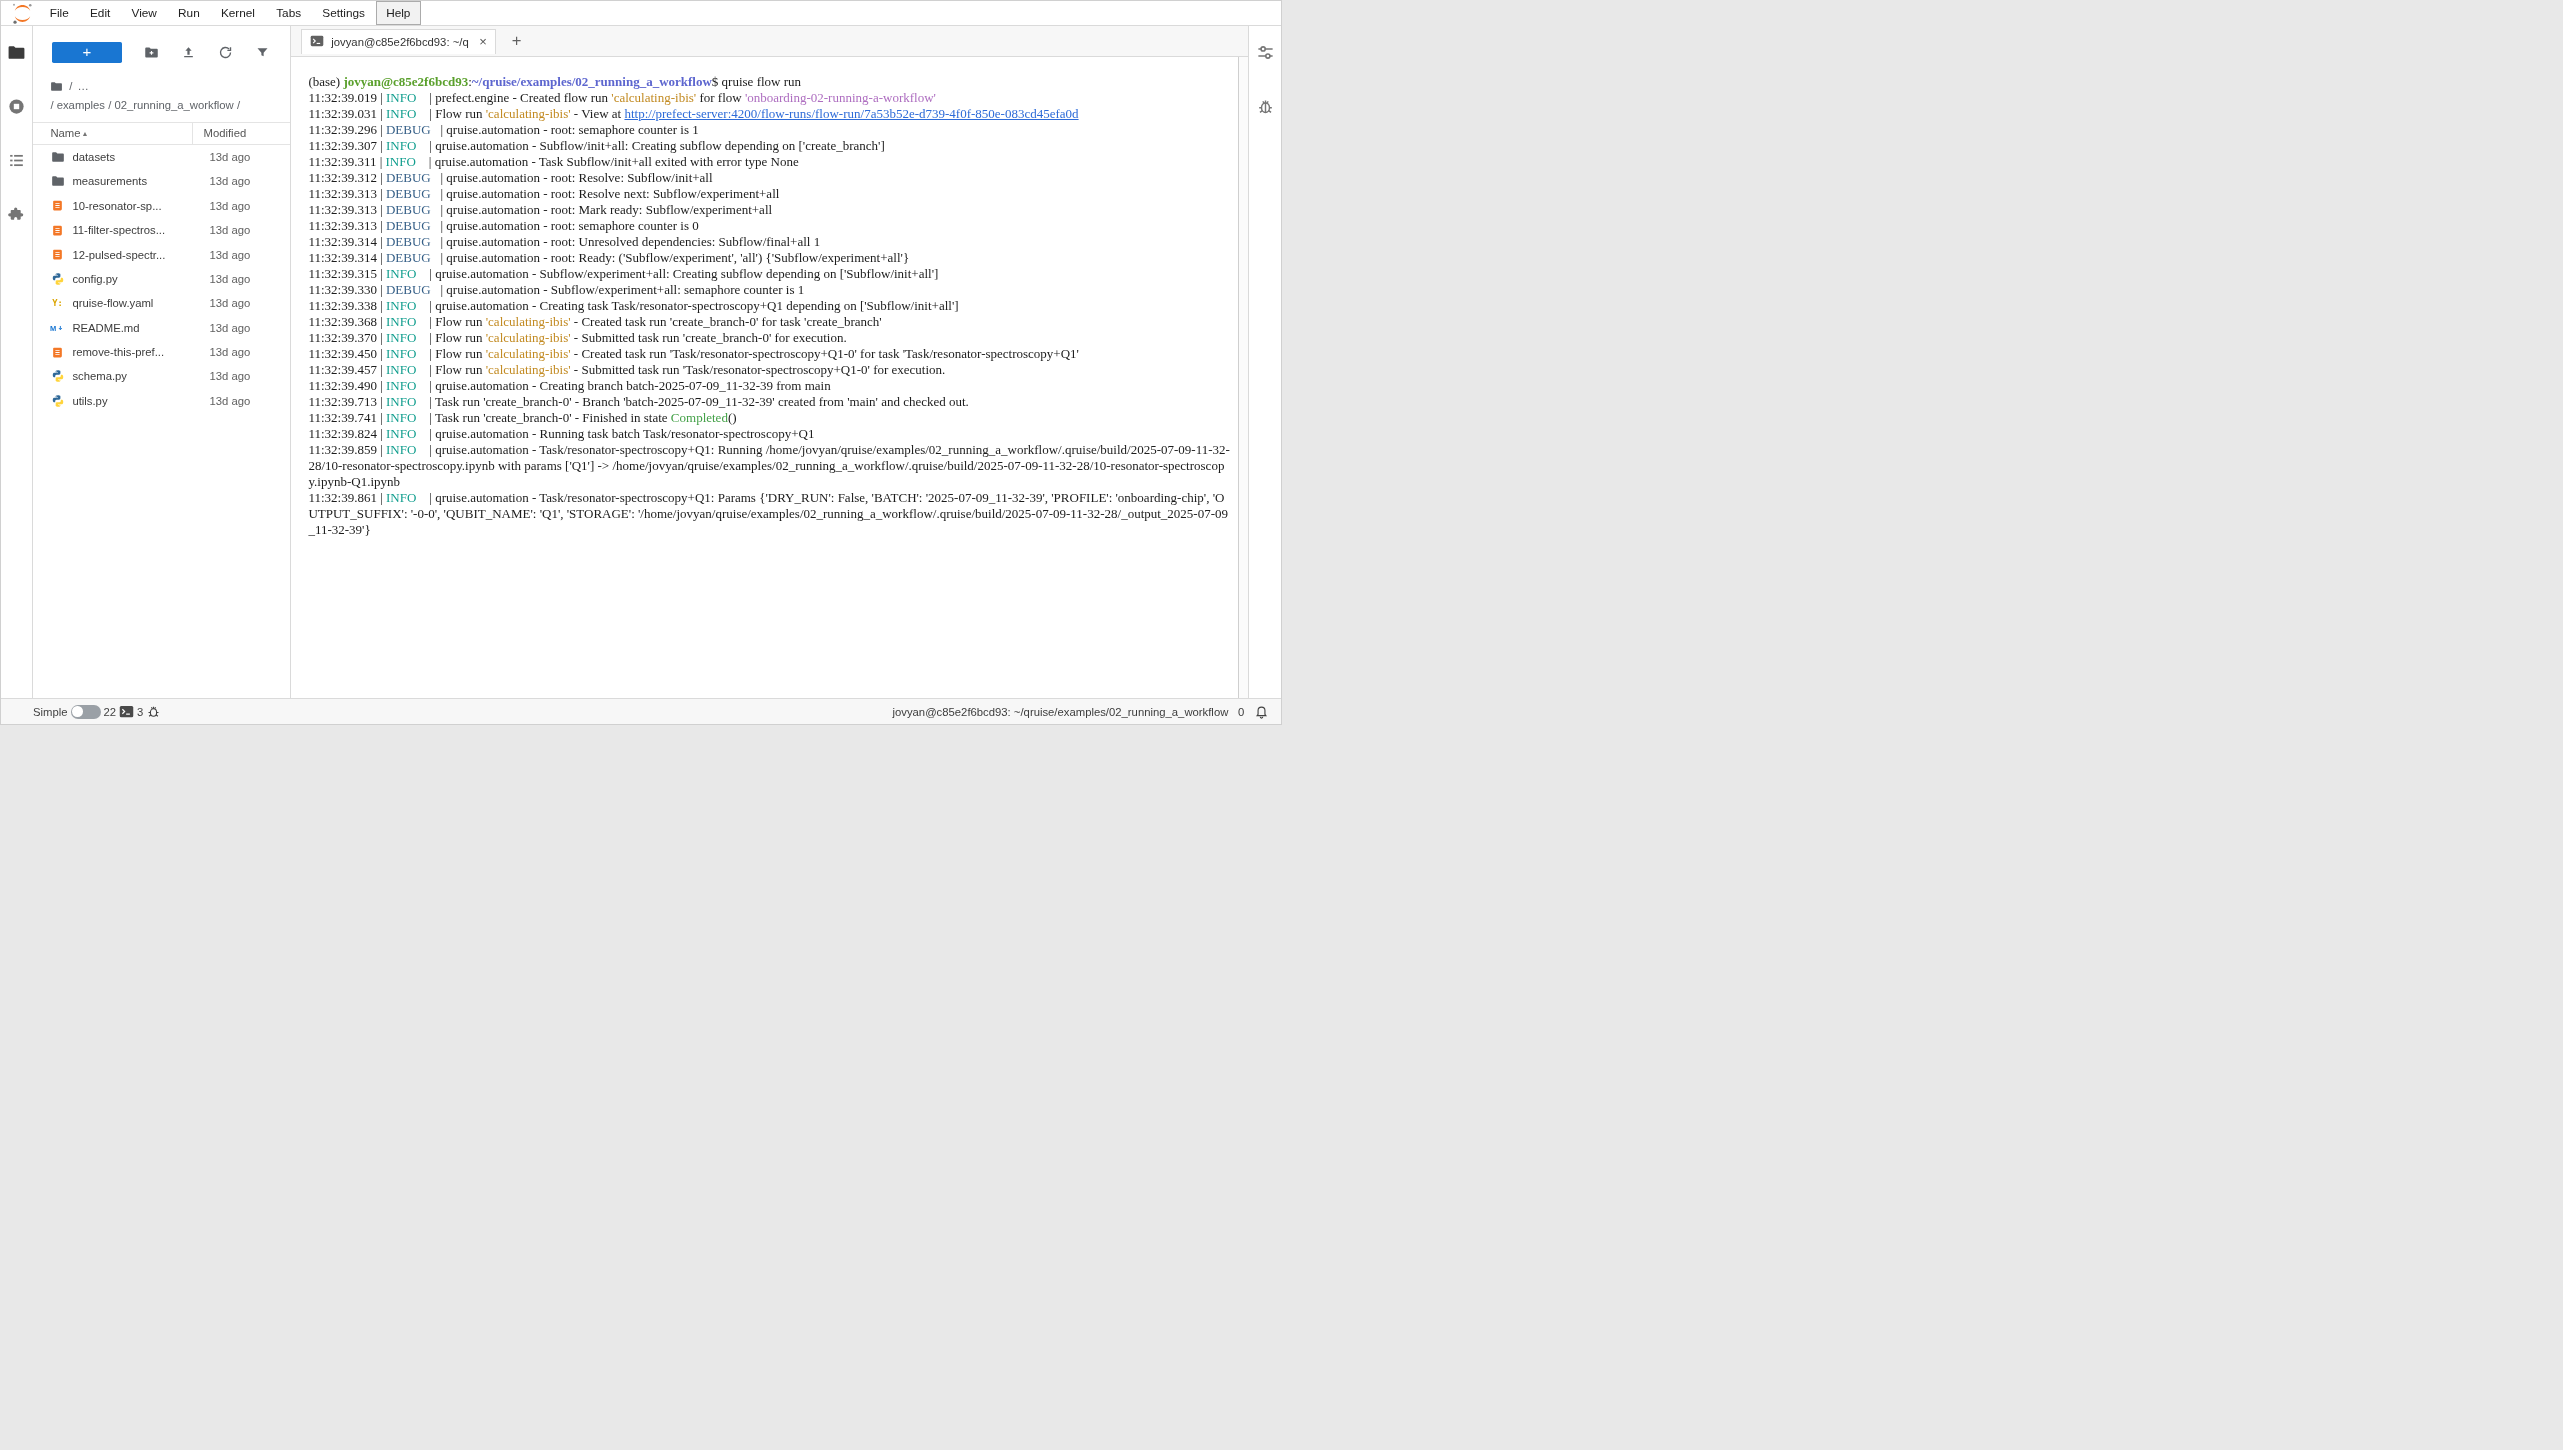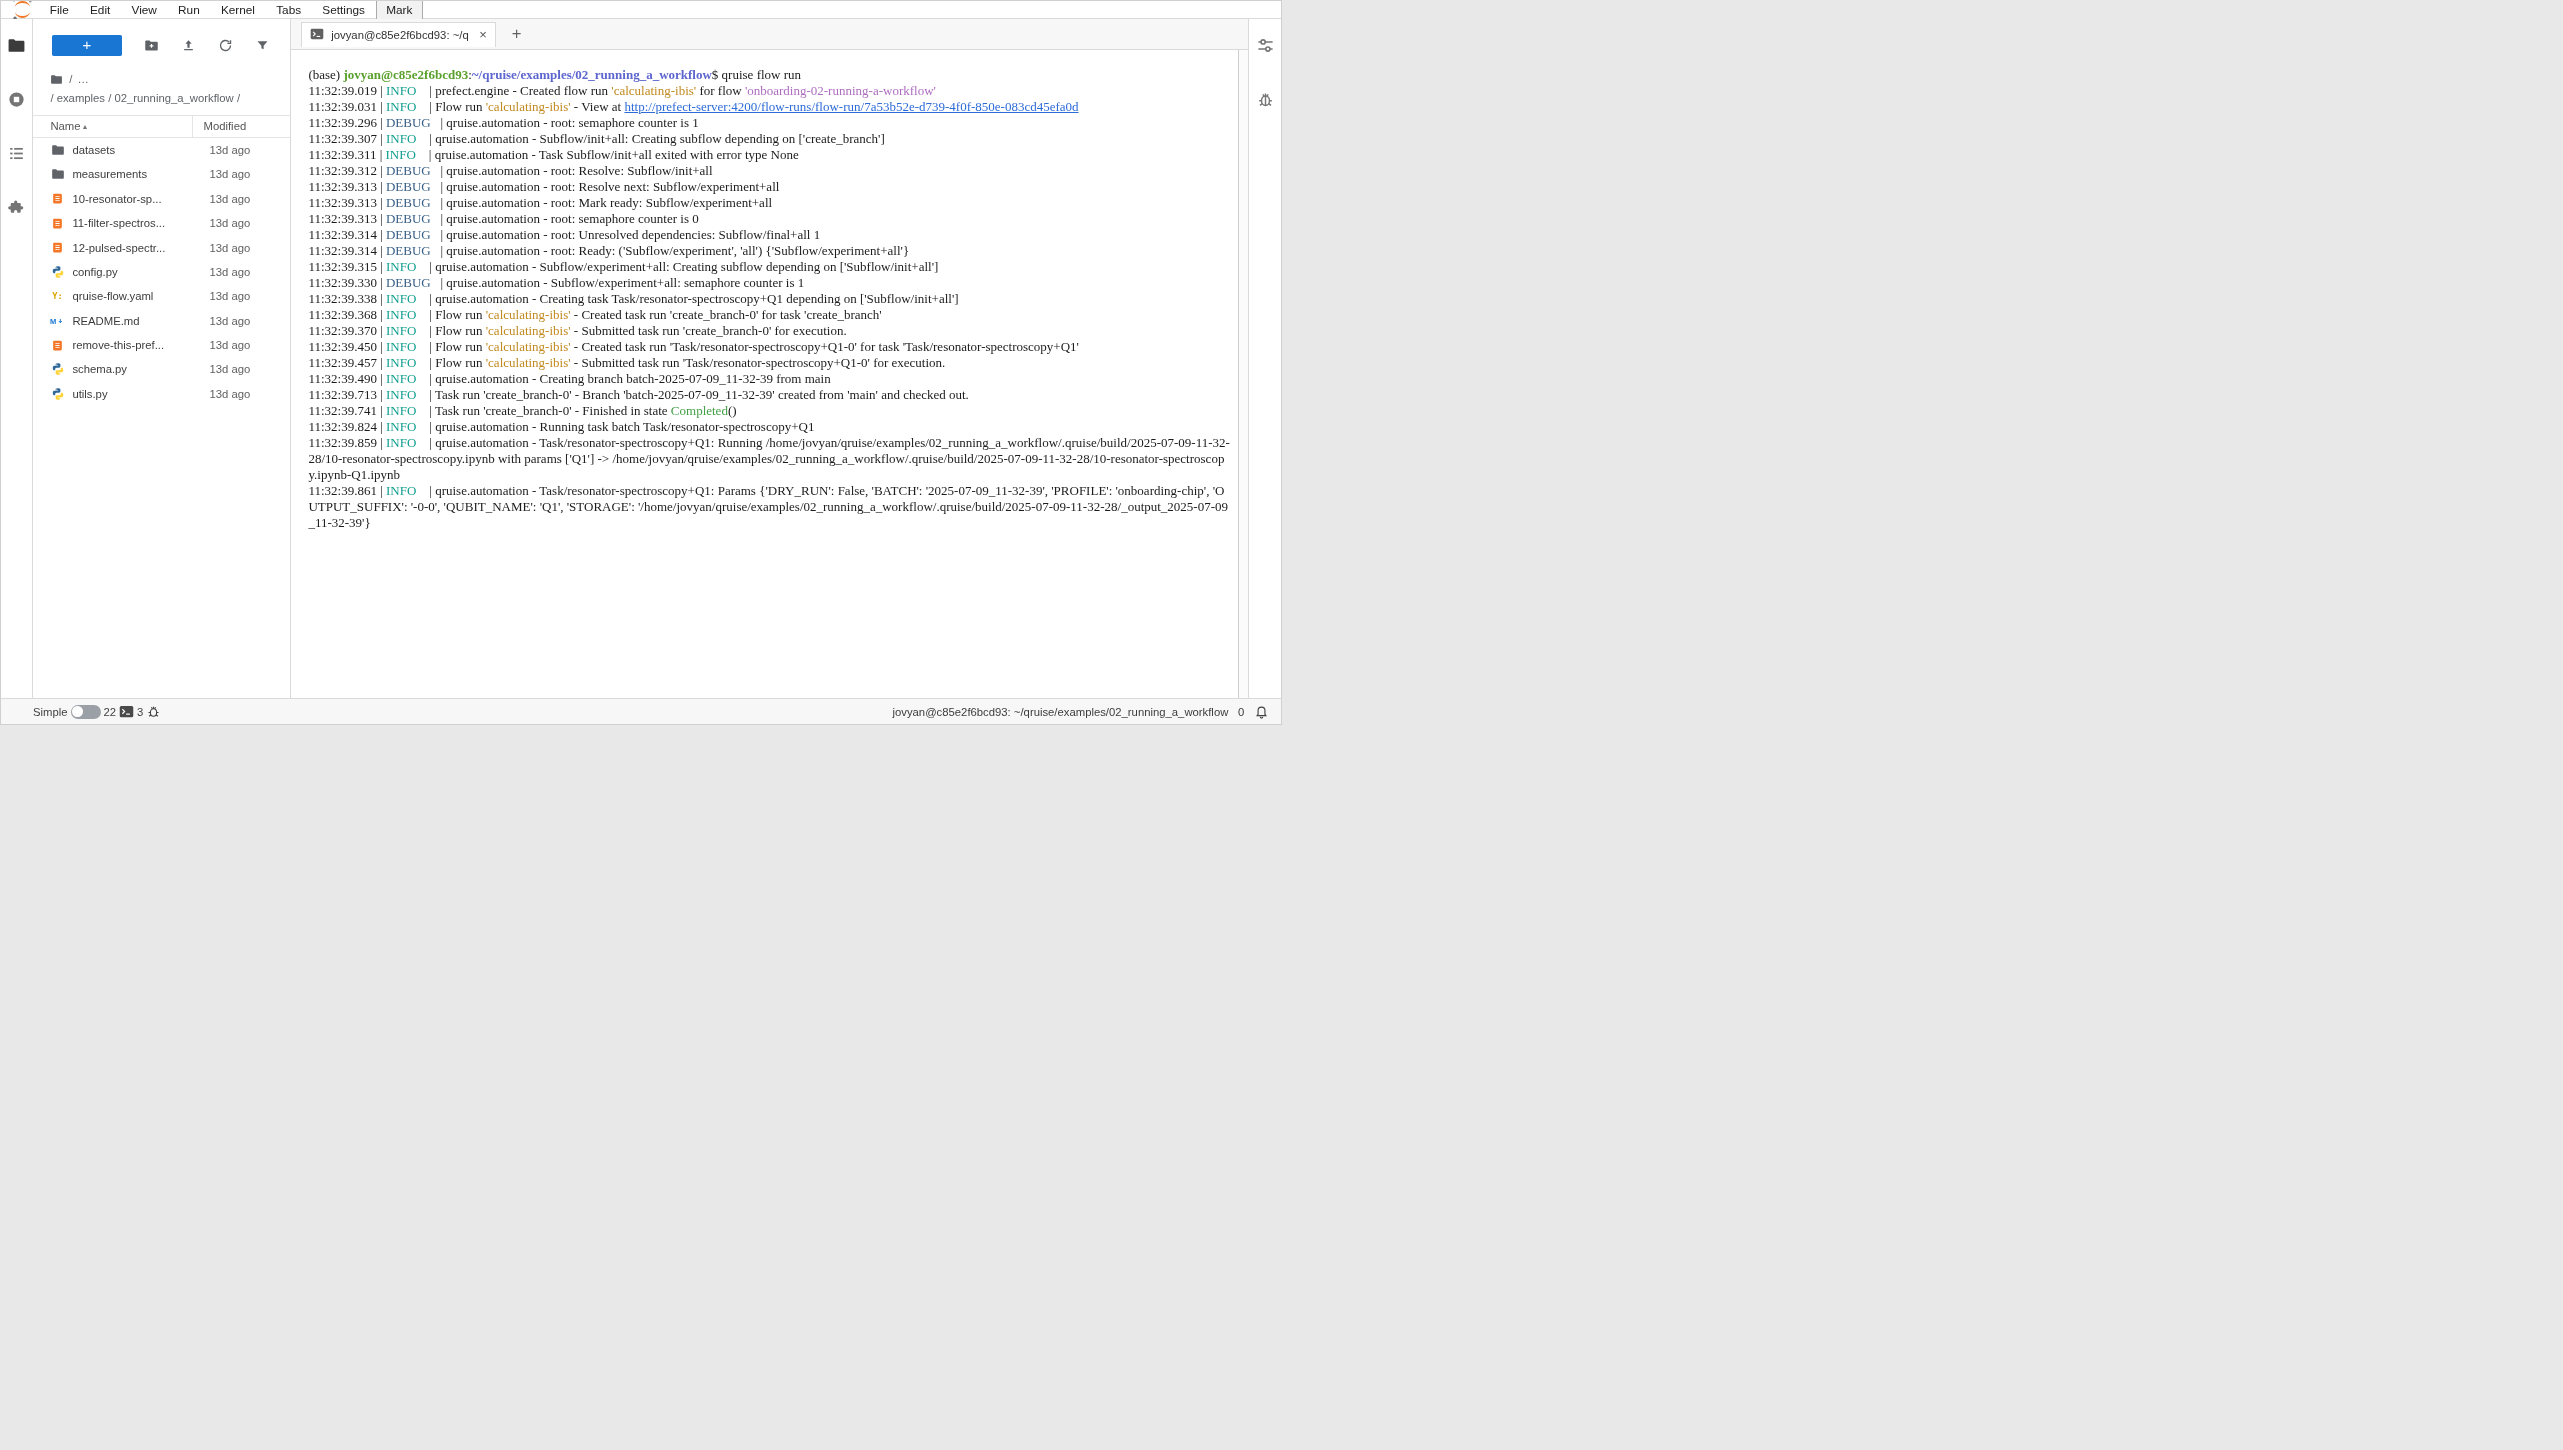--- a/index.html
+++ b/index.html
@@ -1,20 +1,20 @@
 <!DOCTYPE html>
 <html style="--accent_blue: #1976d2; --jupyter_orange: #f37726; --term_default: #1c1c1c; --term_info: #119e8e; --term_debug: #355f87; --term_user: #5aa02c; --term_path: #5d66cf; --term_url: #2d6bd8; --term_name: #c28a21; --term_flow: #ae6ec0; --term_ok: #43a047;font-size:14px"><head>
 <meta charset="utf-8">
 <style>
   *{box-sizing:border-box;margin:0;padding:0}
   html,body{background:#e8e8e8}
   body{font-family:"Liberation Sans",sans-serif}
   .app{width:1282px;height:725px;background:#fff;display:flex;flex-direction:column;overflow:hidden;position:relative;border:0.9px solid #d0d0d0}
   
-  .menubar{height:18px;display:flex;align-items:center;border-bottom:0.9px solid #dadada;background:#fff;flex:0 0 auto;padding-left:5.2px}
+  .menubar{height:25px;display:flex;align-items:center;border-bottom:0.9px solid #dadada;background:#fff;flex:0 0 auto;padding-left:5.2px}
   .logo{width:33px;display:flex;justify-content:center;align-items:center}
   .menu-items{display:flex;align-items:center;height:100%}
   .menu-item{padding:4.4px 9.6px;font-size:11.8px;color:#212121;cursor:default;border:0.9px solid transparent}
   .menu-item.active{background:#f2f2f2;border:0.9px solid #ababab}
   
   .bodyrow{flex:1;display:flex;min-height:0}
   .activity{width:32px;border-right:0.9px solid #dadada;display:flex;flex-direction:column;align-items:center;padding-top:17.4px;gap:35px;background:#fff;flex:0 0 auto}
   .act-btn{width:19px;height:19px;color:#757575;background:none;border:none;padding:0;cursor:pointer}
   .act-btn.active{color:#3b3b3b}
   .act-btn svg{width:19px;height:19px;display:block}
@@ -83,21 +83,21 @@
       </svg>
     </span>
     <nav class="menu-items" id="menu-items">
         <div class="menu-item">File</div>
         <div class="menu-item">Edit</div>
         <div class="menu-item">View</div>
         <div class="menu-item">Run</div>
         <div class="menu-item">Kernel</div>
         <div class="menu-item">Tabs</div>
         <div class="menu-item">Settings</div>
-        <div class="menu-item active">Mark</div>
+        <div class="menu-item active">Help</div>
       </nav>
   </header>
 
   <div class="bodyrow">
 
     <aside class="activity">
       <button class="act-btn active">
         <svg viewBox="0 0 24 24">
             <path fill="currentColor" d="M2 5.5A1.5 1.5 0 0 1 3.5 4h5.2l2.1 2h9.7A1.5 1.5 0 0 1 22 7.5v11a1.5 1.5 0 0 1-1.5 1.5h-17A1.5 1.5 0 0 1 2 18.5z"></path>
           </svg>

